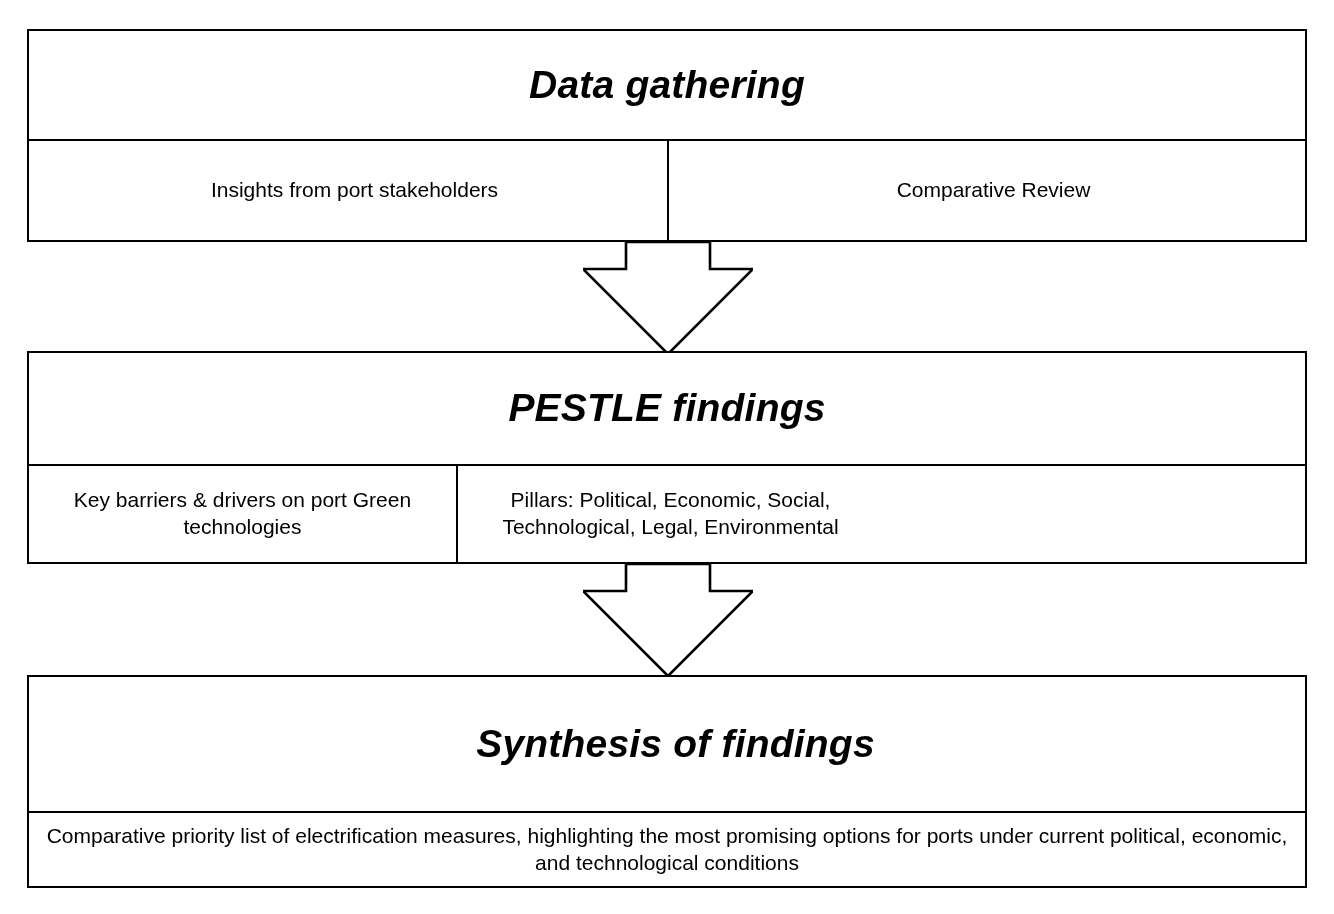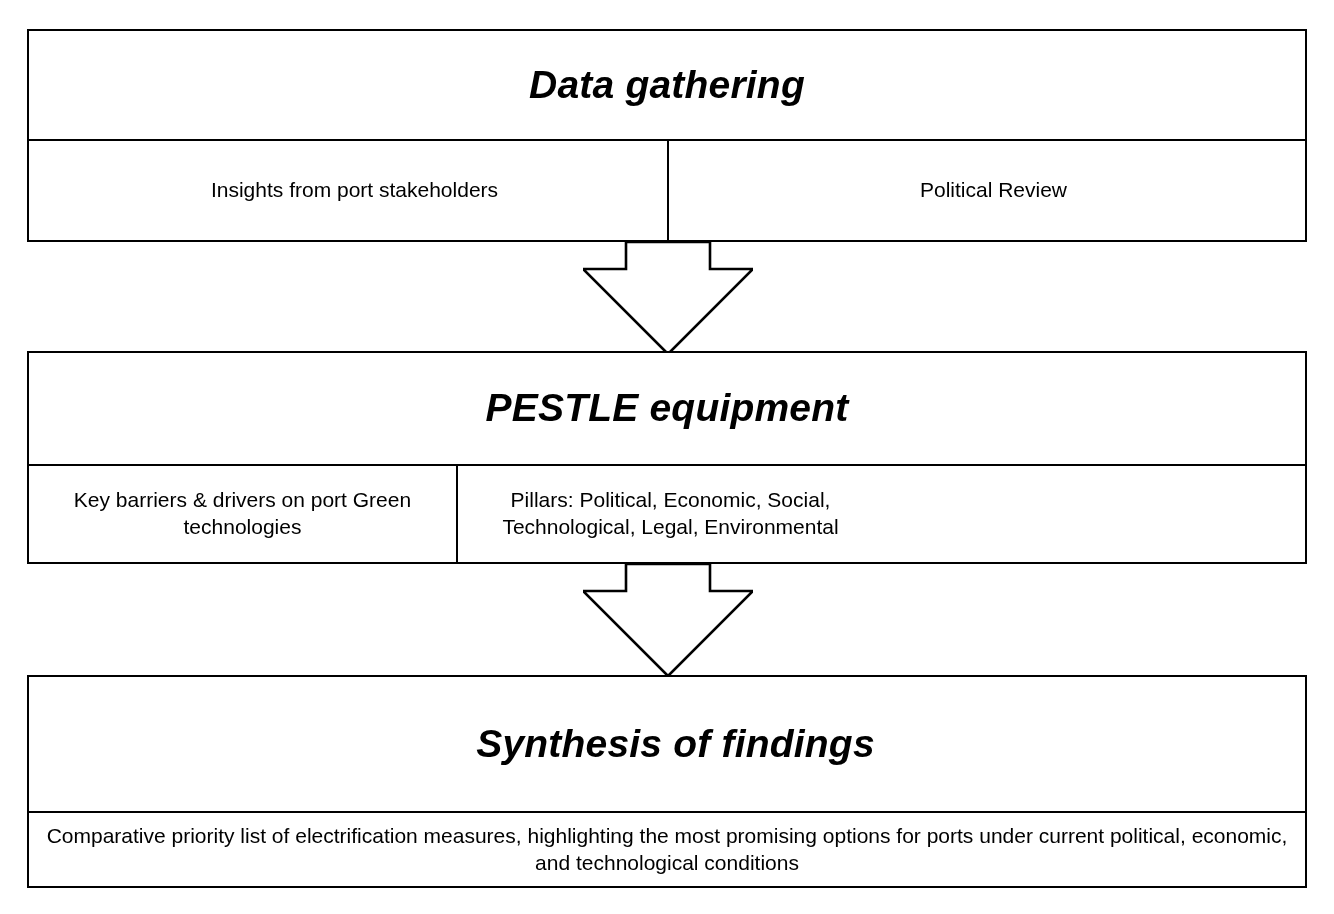--- a/index.html
+++ b/index.html
@@ -108,32 +108,32 @@
 </style>
 </head>
 <body>
 
 <div class="canvas">
 
   <div class="stage" id="box-gathering">
     <div class="stage-title">Data gathering</div>
     <div class="stage-cols">
       <div class="cell">Insights from port stakeholders</div>
-      <div class="cell">Political Review</div>
+      <div class="cell">Comparative Review</div>
     </div>
   </div>
 
   <div class="block-arrow" id="arrow-gathering-to-pestle">
     <svg viewBox="0 0 170 112" preserveAspectRatio="none" aria-hidden="true">
       <polygon points="43,0 127,0 127,27 170,27 85,112 0,27 43,27" fill="#ffffff" stroke="#000000" stroke-width="2.6" stroke-linejoin="miter"></polygon>
     </svg>
   </div>
 
   <div class="stage" id="box-pestle">
-    <div class="stage-title">PESTLE equipment</div>
+    <div class="stage-title">PESTLE findings</div>
     <div class="stage-cols">
       <div class="cell">Key barriers &amp; drivers on port Green technologies</div>
       <div class="cell">Pillars: Political, Economic, Social, Technological, Legal, Environmental</div>
     </div>
   </div>
 
   <div class="block-arrow" id="arrow-pestle-to-synthesis">
     <svg viewBox="0 0 170 112" preserveAspectRatio="none" aria-hidden="true">
       <polygon points="43,0 127,0 127,27 170,27 85,112 0,27 43,27" fill="#ffffff" stroke="#000000" stroke-width="2.6" stroke-linejoin="miter"></polygon>
     </svg>

